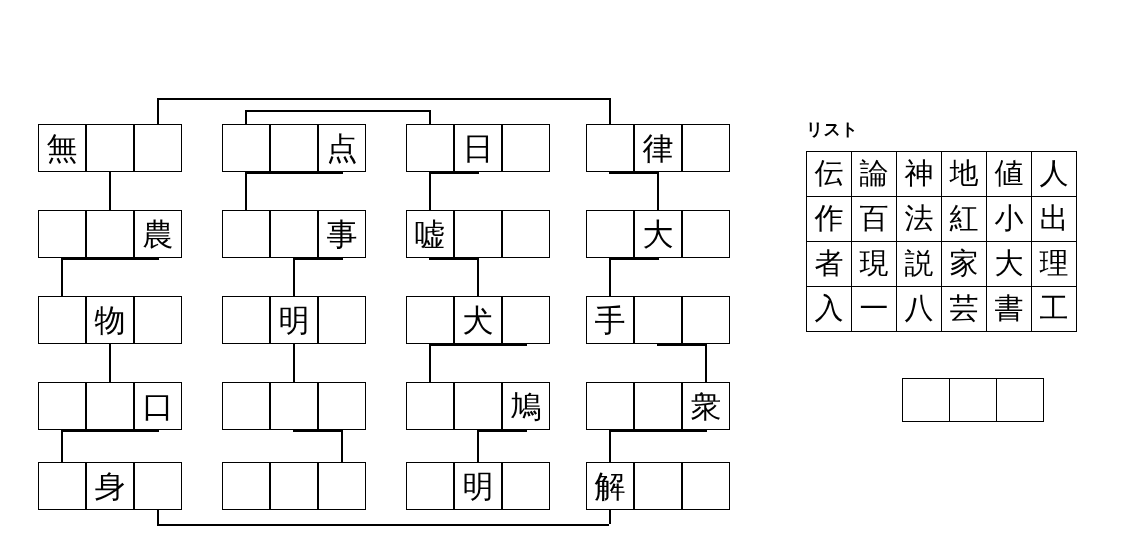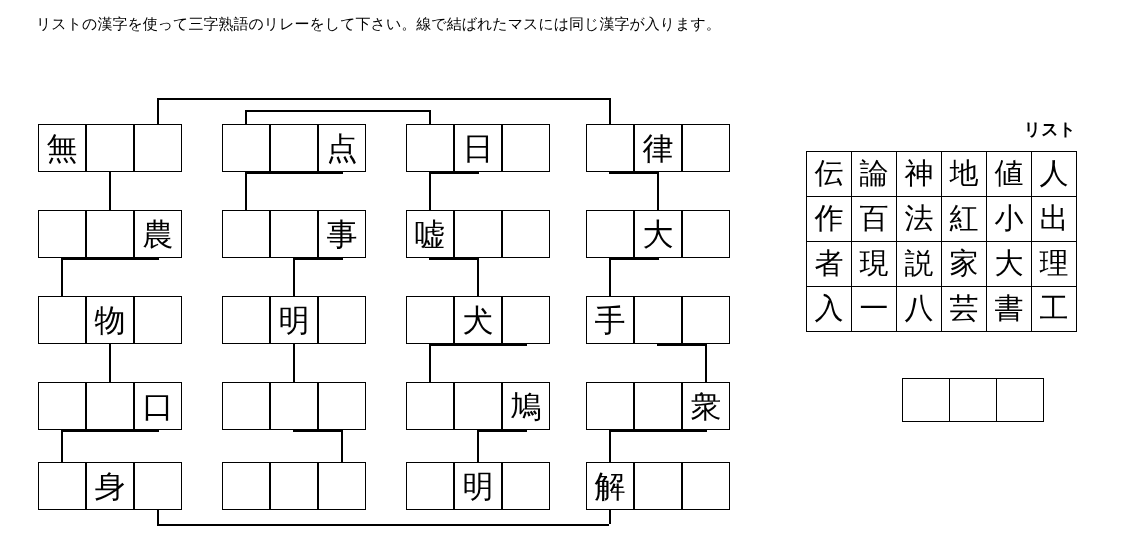--- a/index.html
+++ b/index.html
@@ -47,21 +47,21 @@
   
   #listarea{
     position:absolute;
     left:806px;
     top:118px;
     width:290px;
   }
   .list-title{
     font-size:17px;
     font-weight:bold;
-    text-align:right;
+    text-align:left;
     width:270px;
     margin:0 0 10px 0;
     font-family:"DejaVu Sans", sans-serif;
   }
   .list-grid{
     border-collapse:collapse;
     margin-left:0;
   }
   .list-grid td{
     width:44px;height:44px;
@@ -80,21 +80,20 @@
   #answer td{
     width:46px;height:42px;
     border:1px solid #000;
     padding:0;
   }
 </style>
 </head>
 <body>
 
 <div class="instructions">
-  <div class="line1">リストの漢字を使って三字熟語のリレーをして下さい。線で結ばれたマスには同じ漢字が入ります。</div>
 </div>
 
 <div id="puzzle">
 
   <div class="cell" style="left:38px;top:124px;">無</div>
   <div class="cell" style="left:86px;top:124px;"></div>
   <div class="cell" style="left:134px;top:124px;"></div>
 
   <div class="cell" style="left:38px;top:210px;"></div>
   <div class="cell" style="left:86px;top:210px;"></div>

